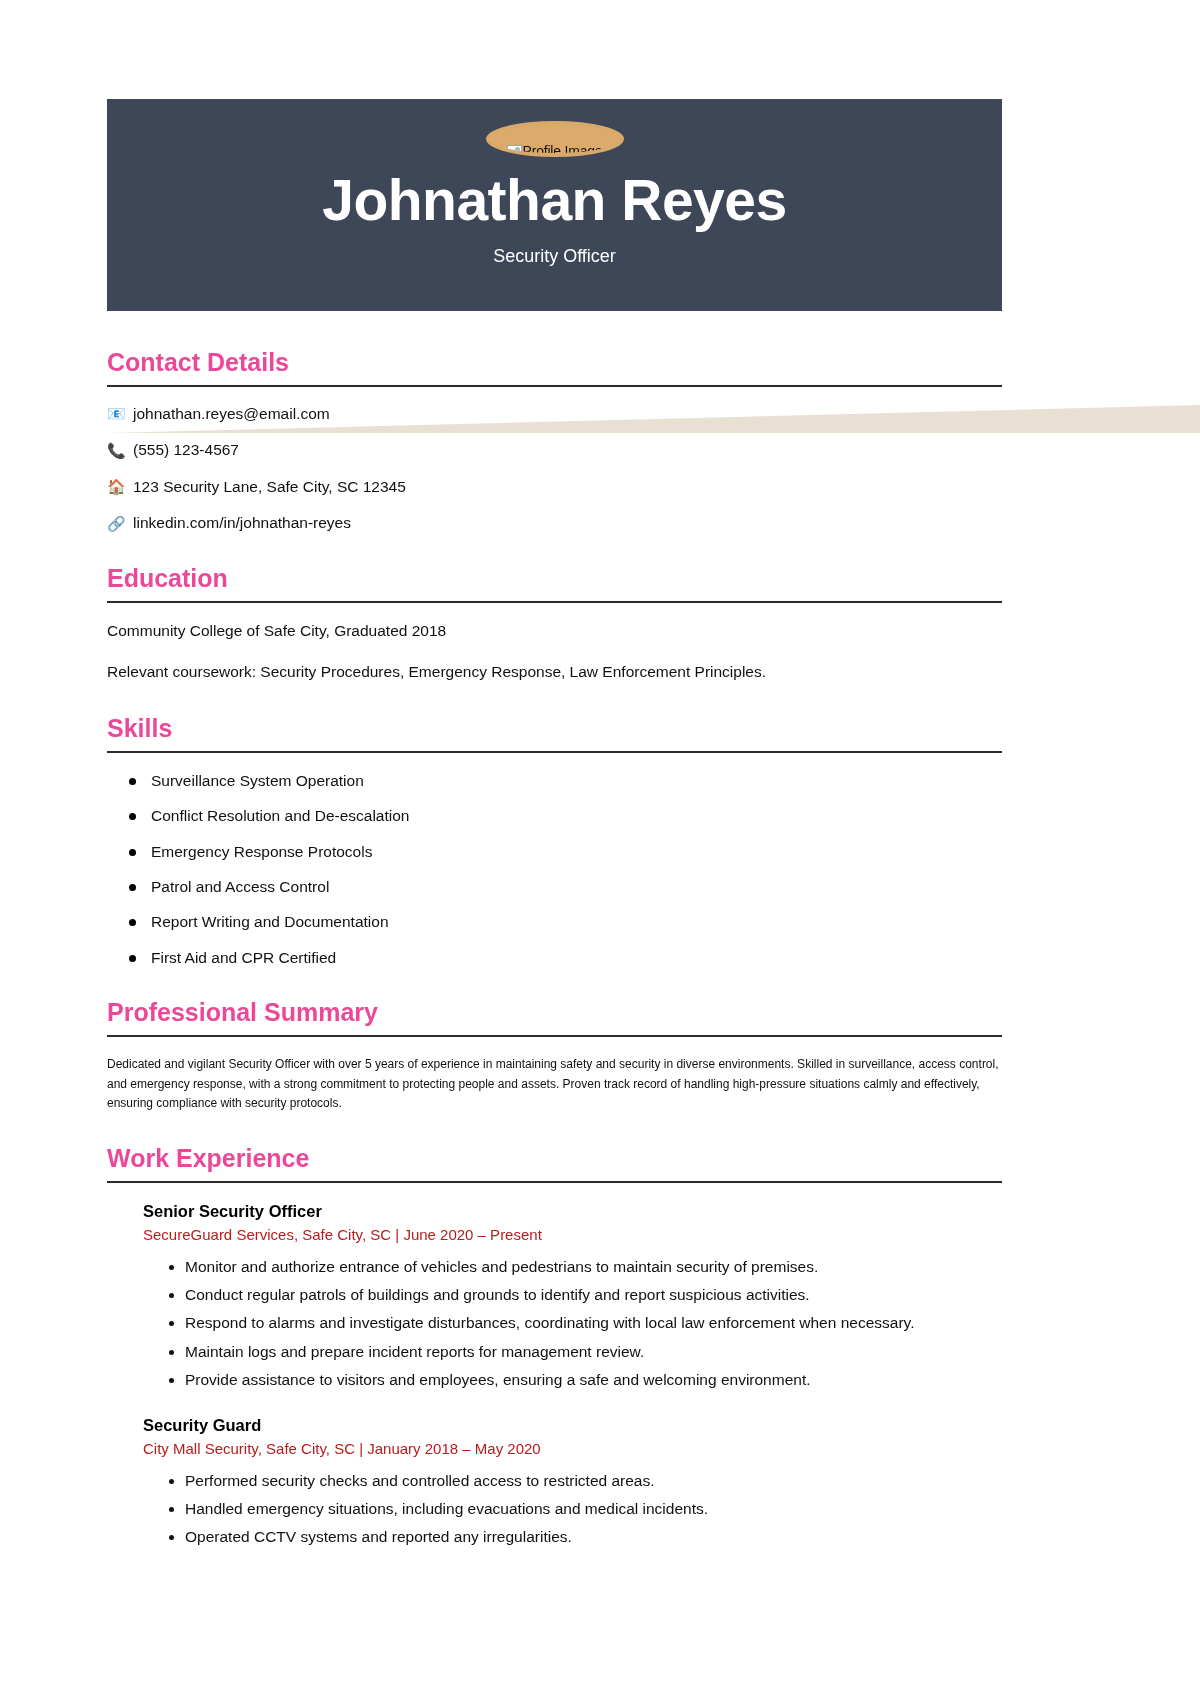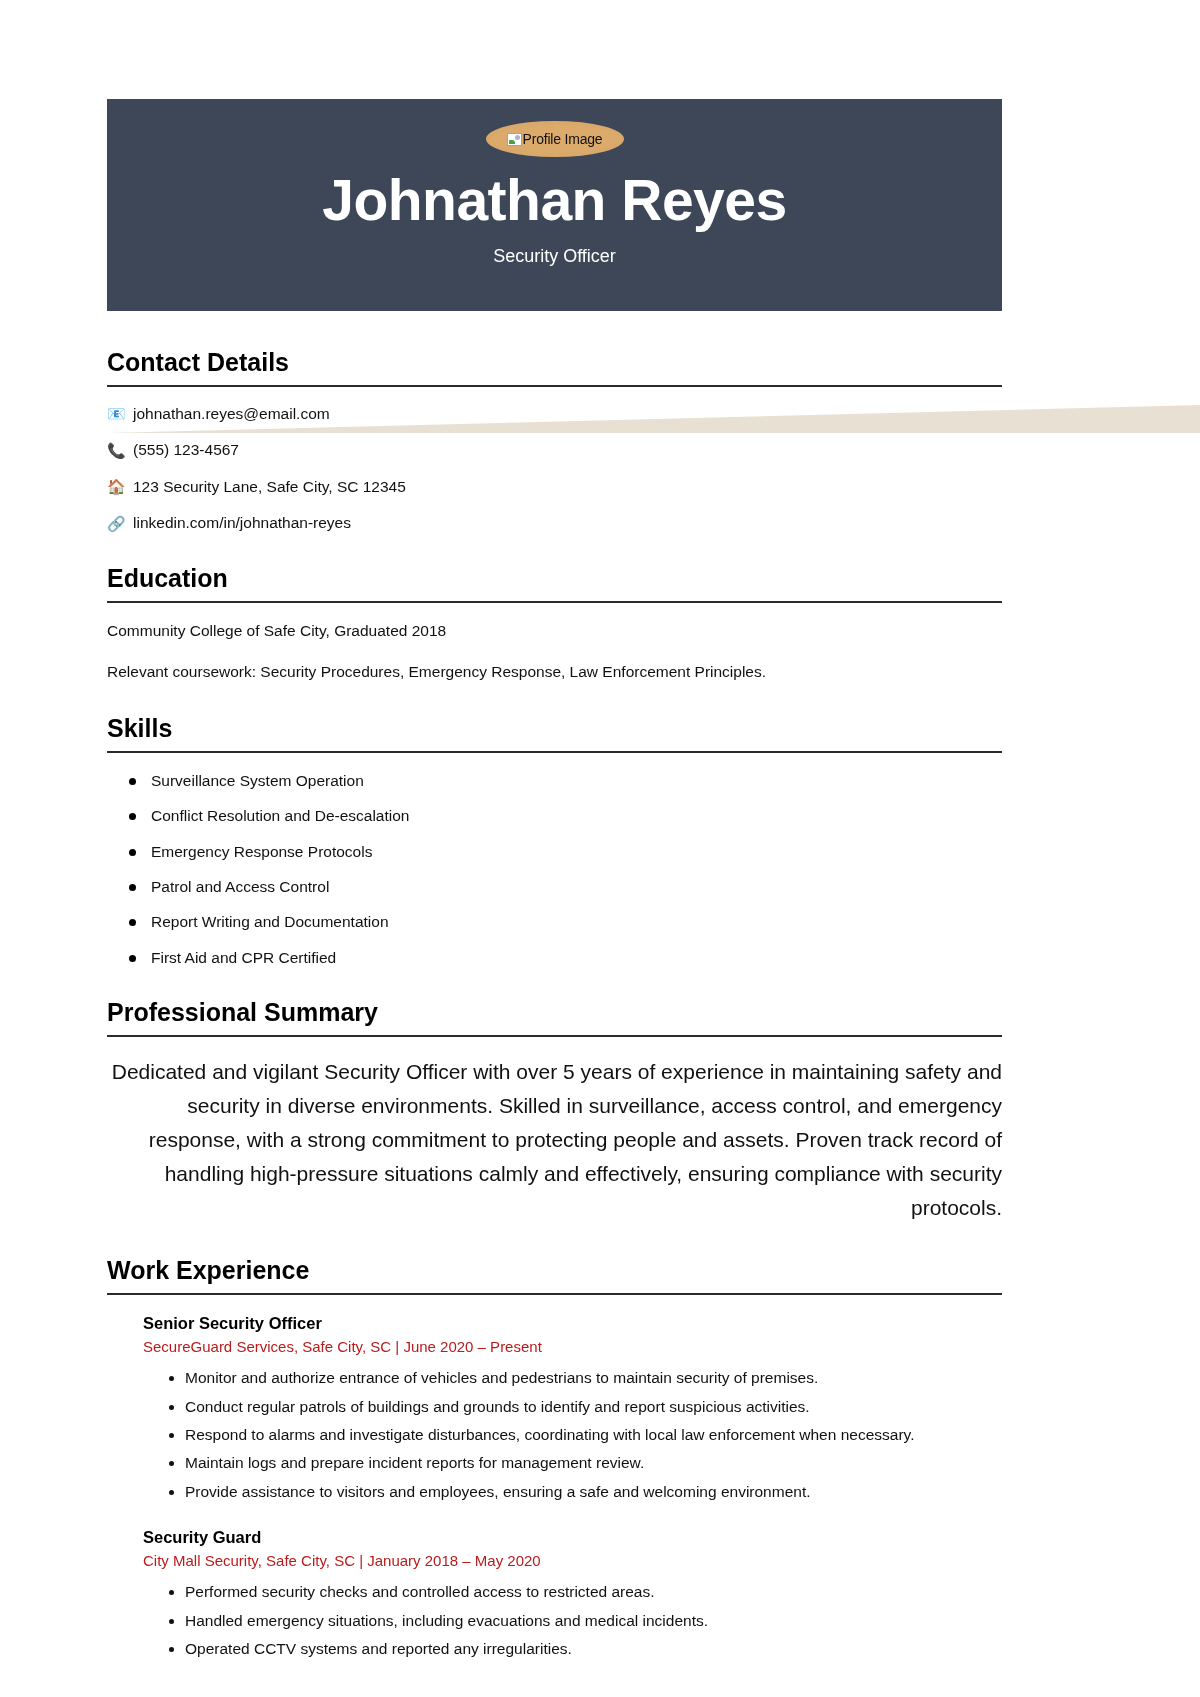--- a/index.html
+++ b/index.html
@@ -49,21 +49,21 @@
     line-height: 28px;
     white-space: nowrap;
   }
   .broken-img {
     display: inline-flex;
     align-items: center;
     font-size: 14px;
     color: #111;
     letter-spacing: -0.2px;
     position: relative;
-    top: 0px;
+    top: 12px;
   }
   .broken-glyph {
     display: inline-block;
     width: 15px;
     height: 13px;
     margin-right: 1px;
     position: relative;
     background: #ffffff;
     border: 1px solid #9aa4b1;
     box-sizing: border-box;
@@ -117,21 +117,21 @@
     margin: 0 198px 0 107px;
     padding-top: 36px;
   }
 
   h2.section-title {
     font-size: 25px;
     font-weight: bold;
     margin: 0 0 8px 0;
     padding: 0;
     line-height: 1.2;
-    color: #000000;
+    color: #ec4899;
   }
   .rule {
     border: 0;
     border-top: 2px solid #2b2b2b;
     margin: 0 0 18px 0;
     width: 100%;
   }
   .section { margin-bottom: 30px; }
 
   
@@ -186,25 +186,25 @@
     left: 0;
     top: 7px;
     width: 7px;
     height: 7px;
     border-radius: 50%;
     background: #000;
   }
 
   
   .summary-text {
-    font-size: 21px;
+    font-size: 12px;
     line-height: 1.62;
     margin: 0;
     color: #111;
-    text-align: right;
+    text-align: left;
   }
 
   
   .job { margin-bottom: 26px; margin-left: 36px; }
   .job:last-child { margin-bottom: 0; }
   .job-role {
     font-size: 16.5px;
     font-weight: bold;
     margin: 0 0 3px 0;
     color: #000;

